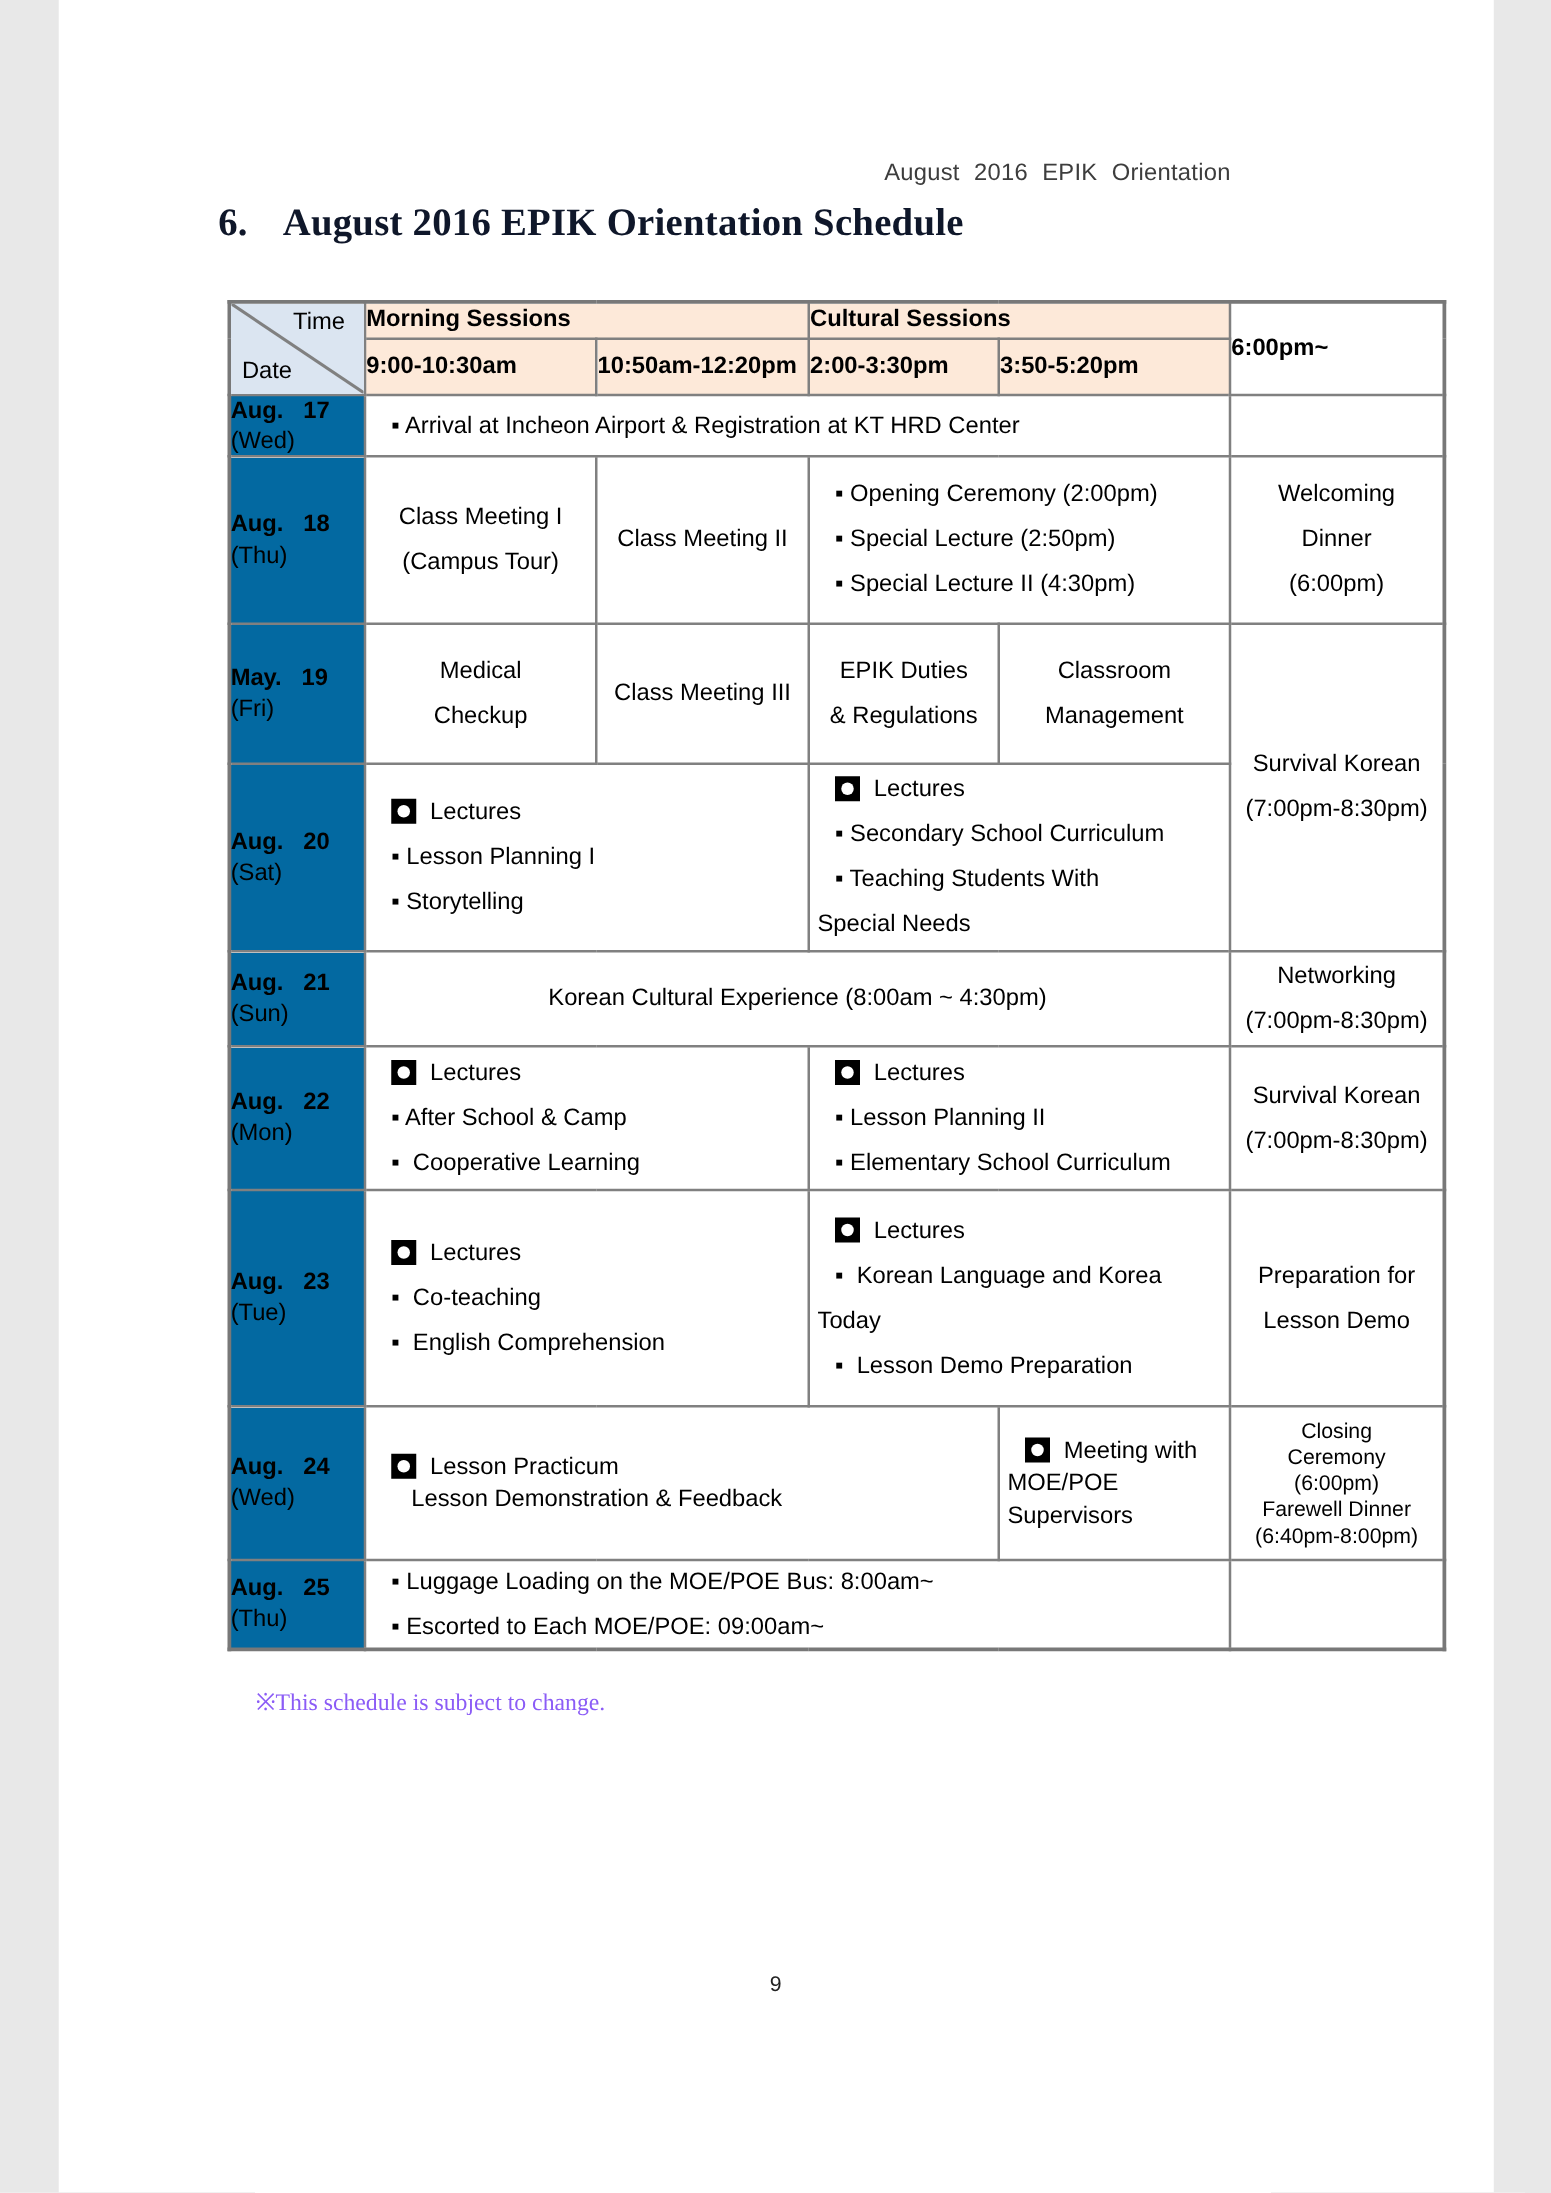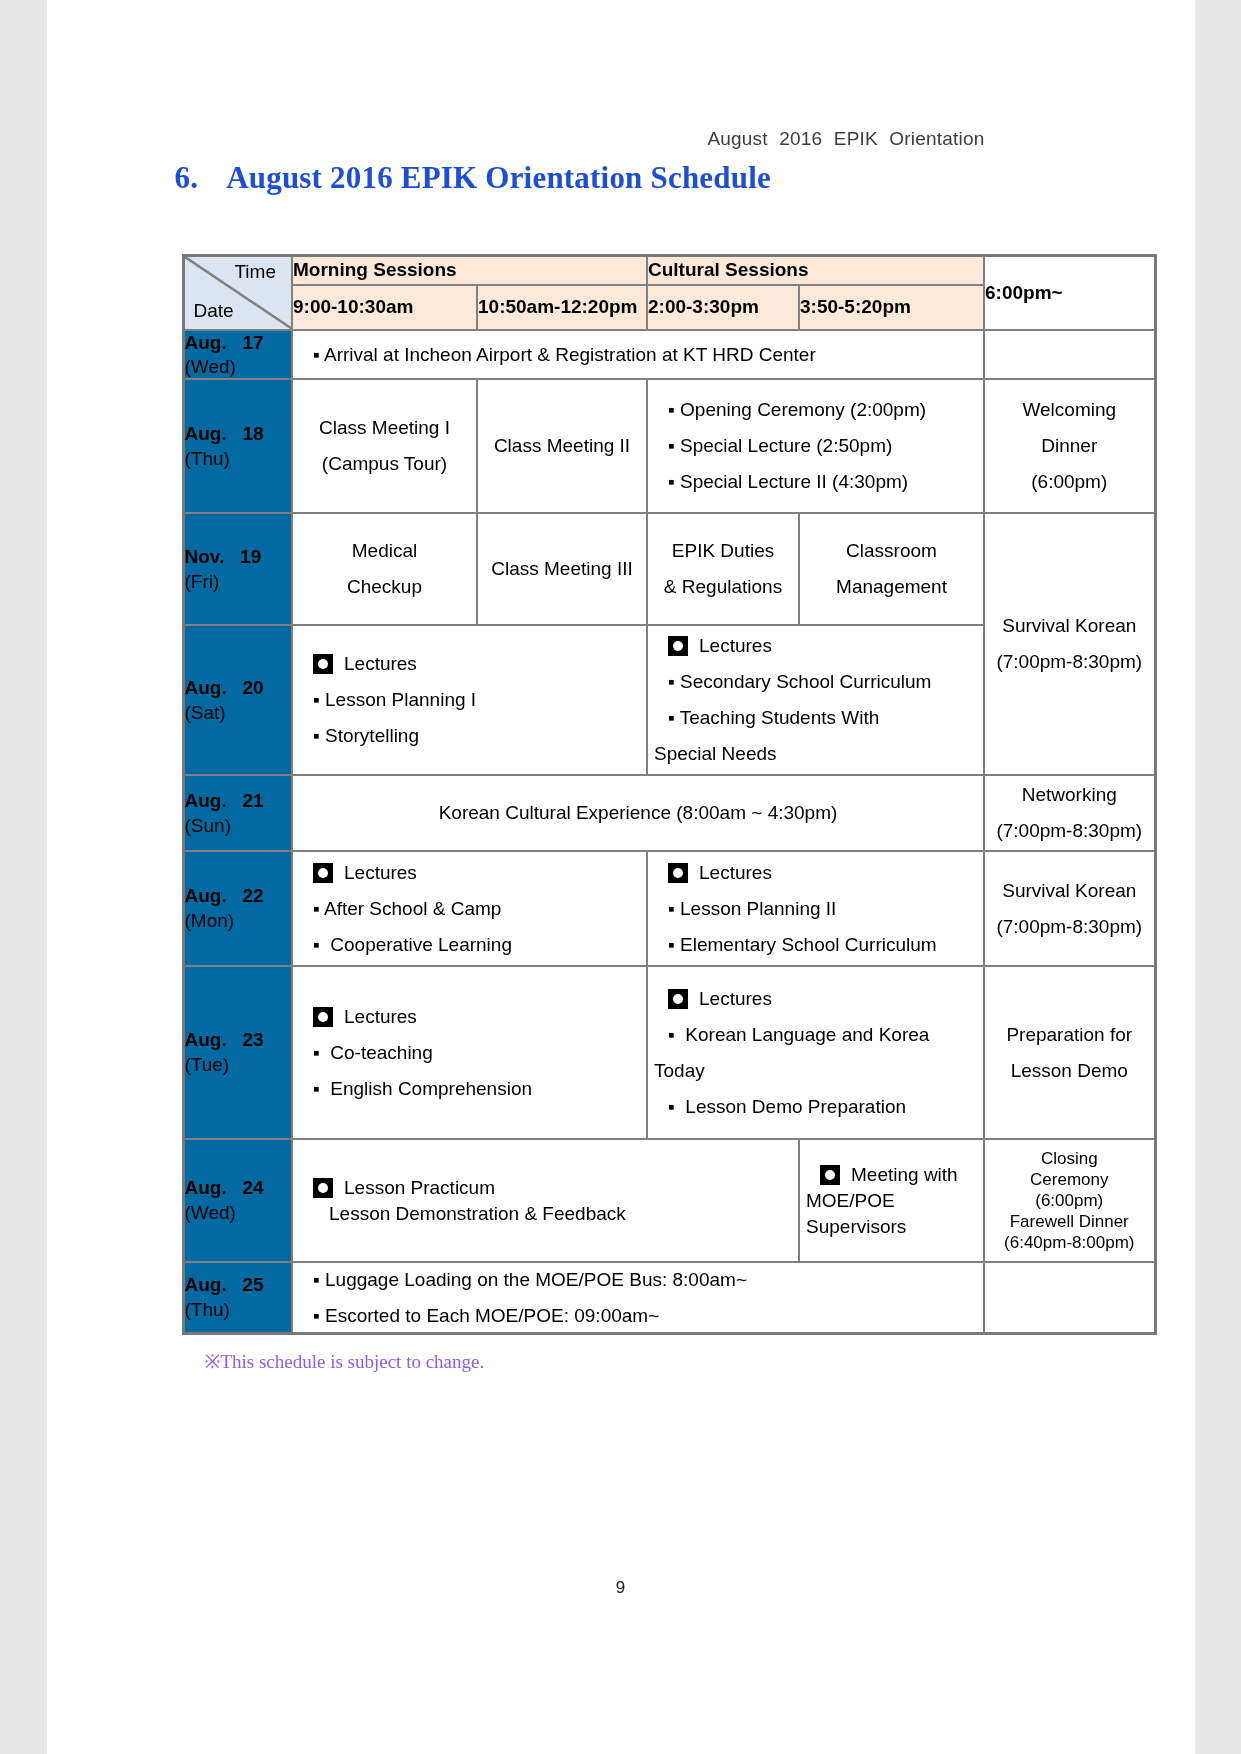--- a/index.html
+++ b/index.html
@@ -9,33 +9,33 @@
     margin:0 auto;overflow:hidden;
   }
   
   .hdr-right{
     position:absolute;top:128px;right:210px;
     font-size:19px;color:#3d3d3d;word-spacing:6px;letter-spacing:.2px;
   }
   .doc-title{
     position:absolute;top:160px;left:128px;
     font-family:"Liberation Serif",serif;font-weight:bold;
-    font-size:31px;color:#1d4ed8;letter-spacing:.2px;
+    font-size:31px;color:#0f172a;letter-spacing:.2px;
   }
   .doc-title .tgap{display:inline-block;width:28px;}
   .footnote{
     position:absolute;top:1348px;left:158px;
     font-family:"Liberation Serif",serif;font-size:19px;color:#8b5cf6;
   }
   .pagenum{
     position:absolute;top:1578px;left:0;right:0;text-align:center;
     font-size:17px;color:#222;
   }
   
-  .tblwrap{position:absolute;left:135px;top:254px;}
+  .tblwrap{position:absolute;left:135px;top:240px;}
   table.sched{
     border-collapse:collapse;table-layout:fixed;width:972px;
     border:3px solid #787878;
   }
   table.sched td{
     border:2px solid #808080;padding:0;vertical-align:middle;
     font-size:19px;overflow:hidden;
   }
   .trh1{height:29px}.trh2{height:45px}
   .tr0{height:49px}.tr1{height:134px}.tr2{height:112px}.tr3{height:150px}
@@ -151,21 +151,21 @@
       </td>
       <td class="cell center">
         <div class="ln">Welcoming</div>
         <div class="ln">Dinner</div>
         <div class="ln">(6:00pm)</div>
       </td>
     </tr>
 
     <tr class="tr2">
       <td class="dc">
-        <div class="d">Nov.   19</div>
+        <div class="d">May.   19</div>
         <div class="dy">(Fri)</div>
       </td>
       <td class="cell center">
         <div class="ln">Medical</div>
         <div class="ln sp">Checkup</div>
       </td>
       <td class="cell center">
         <div class="ln">Class Meeting III</div>
       </td>
       <td class="cell center">

